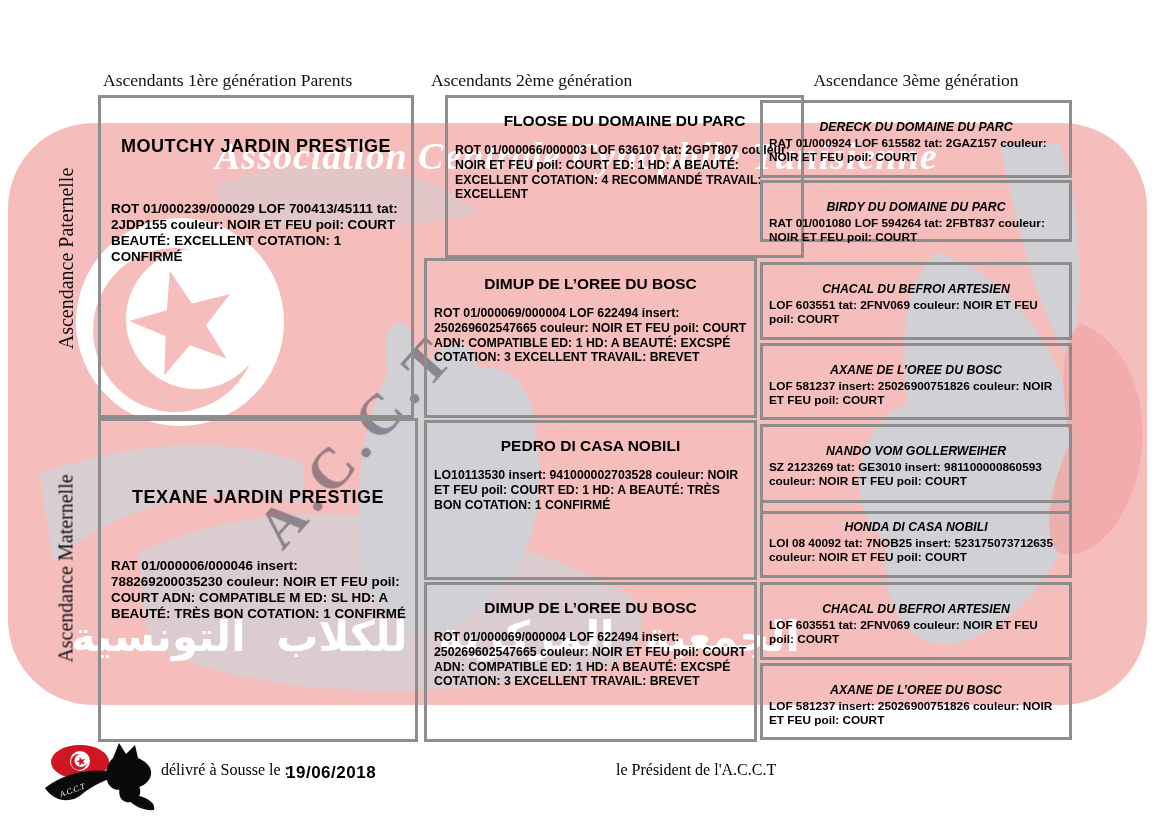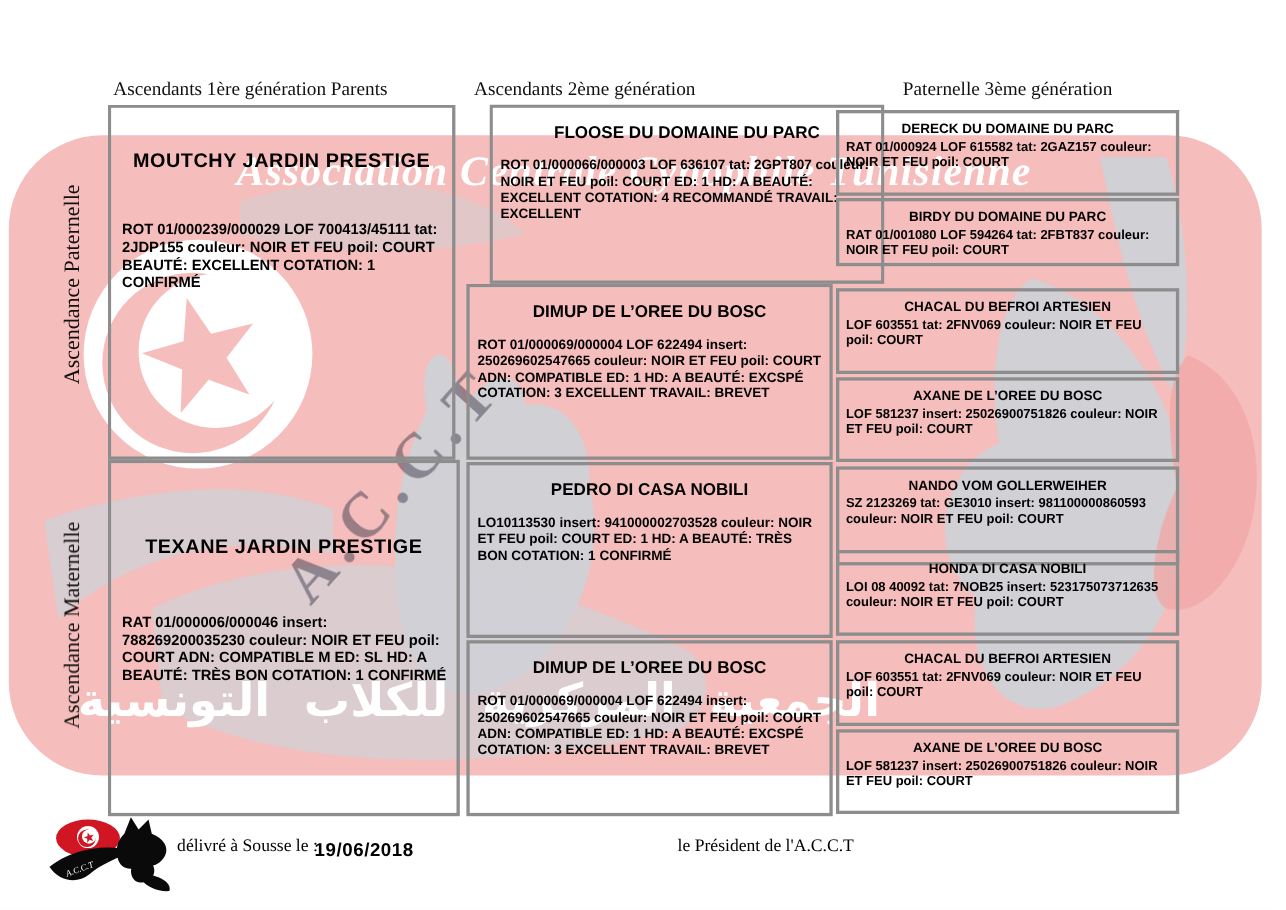--- a/index.html
+++ b/index.html
@@ -32,21 +32,21 @@
   .cell{position:absolute;border:3px solid #8d8d8d;z-index:3;box-sizing:border-box;
         background:transparent;}
   .cell .name{text-align:center;font-weight:bold;}
   .cell .details{font-weight:bold;text-align:left;line-height:1.2;}
   .g1 .name{font-size:18px;margin-top:38px;letter-spacing:.5px;}
   .g1 .details{font-size:13.4px;margin:44px 9px 0 10px;}
   .g1.dam .name{margin-top:66px;}
   .g1.dam .details{margin-top:50px;}
   .g2 .name{font-size:15.5px;margin-top:14px;}
   .g2 .details{font-size:12.3px;margin:13px 7px 0 7px;}
-  .g3 .name{font-size:12.3px;margin-top:7px;}
+  .g3 .name{font-size:12.3px;margin-top:17px;font-style:italic;}
   .g3 .details{font-size:11.8px;margin:2px 5px 0 6px;line-height:1.22;}
   
   .footer-item{position:absolute;z-index:3;}
   .issued-label{left:161px;top:761px;font-family:"Liberation Serif",serif;font-size:16px;}
   .issued-date{left:286px;top:763px;font-weight:bold;font-size:17px;letter-spacing:.5px;}
   .president{left:616px;top:761px;font-family:"Liberation Serif",serif;font-size:16px;}
   .logo{left:35px;top:740px;width:132px;height:74px;}
 </style>
 </head>
 <body>
@@ -74,21 +74,21 @@
       <path d="M1072,200 C1122,220 1142,280 1132,340 C1122,400 1082,440 1052,430 C1032,420 1042,360 1062,320 C1052,260 1052,220 1072,200 Z" fill="#f0a7a6" opacity="0.8"></path>
     </svg>
   </div>
 
   <div class="wm-latin">Association Centrale Cynophile Tunisienne</div>
   <div class="wm-acct">A.C.C.T</div>
   <div class="wm-arabic">الجمعية المركزية للكلاب التونسية</div>
 
   <div class="gen-header" style="left:103px;width:320px;text-align:left;">Ascendants 1ère génération  Parents</div>
   <div class="gen-header" style="left:431px;width:333px;text-align:left;">Ascendants 2ème génération</div>
-  <div class="gen-header" style="left:760px;width:312px;text-align:center;">Paternelle 3ème génération</div>
+  <div class="gen-header" style="left:760px;width:312px;text-align:center;">Ascendance 3ème génération</div>
 
   <div class="side-label" style="left:-54px;top:247px;">Ascendance Paternelle</div>
   <div class="side-label" style="left:-54px;top:557px;">Ascendance Maternelle</div>
 
   <div class="cell g1 sire" style="left:98px;top:95px;width:316px;height:323px;">
     <div class="name">MOUTCHY JARDIN PRESTIGE</div>
     <div class="details">ROT 01/000239/000029 LOF 700413/45111 tat: 2JDP155 couleur: NOIR ET FEU poil: COURT BEAUTÉ: EXCELLENT COTATION: 1 CONFIRMÉ</div>
   </div>
   <div class="cell g1 dam" style="left:98px;top:418px;width:320px;height:324px;">
     <div class="name">TEXANE JARDIN PRESTIGE</div>

